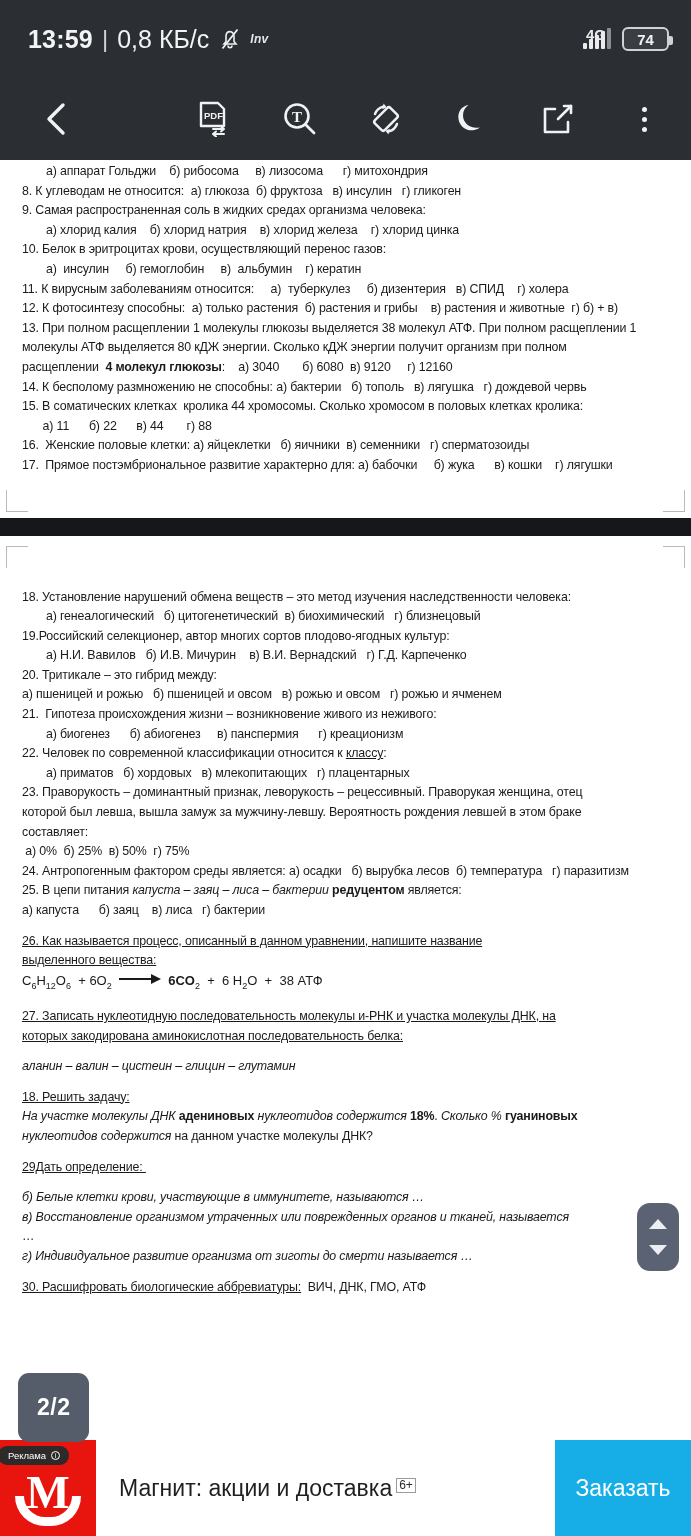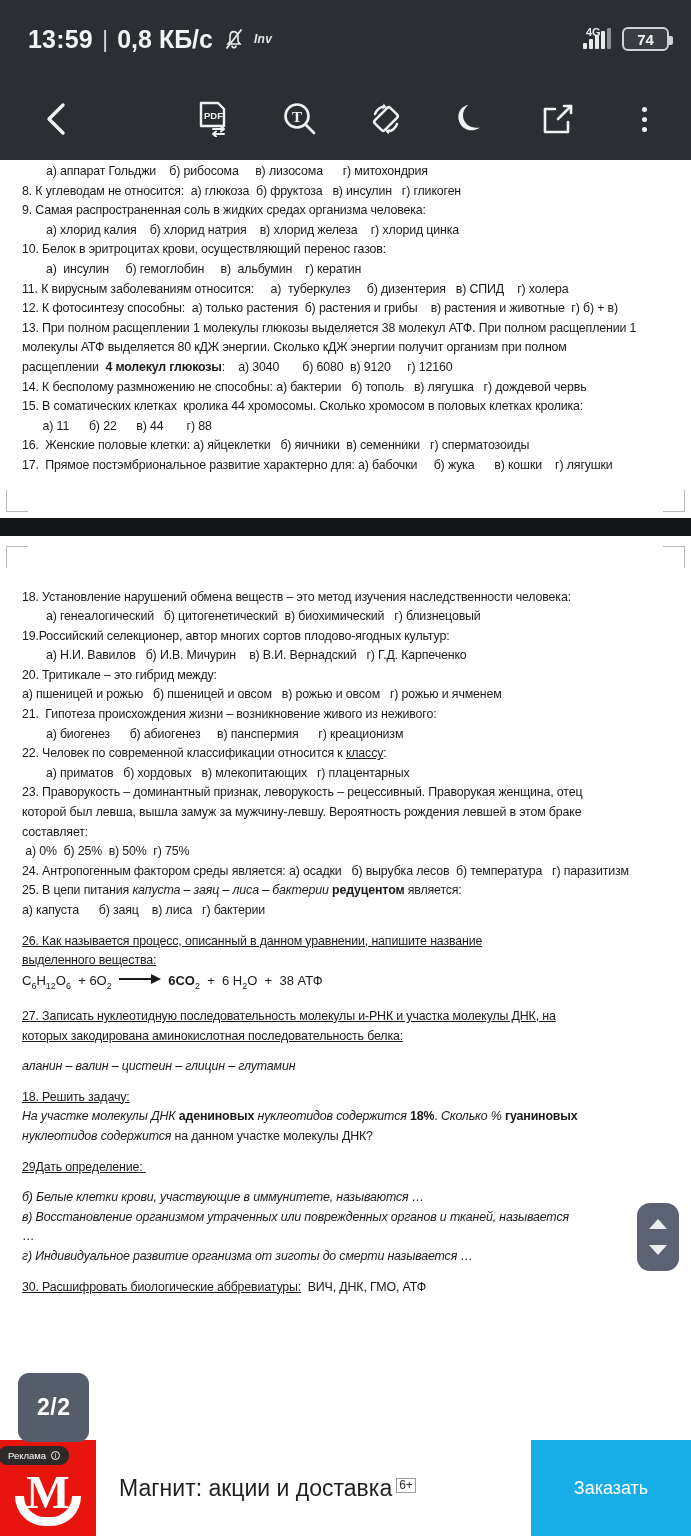--- a/index.html
+++ b/index.html
@@ -12,28 +12,28 @@
   #app { position: relative; width: 691px; height: 1536px; background: #ffffff; }
 
   
   .statusbar {
     height: 78px; background: #2b2e33;
     display: flex; align-items: center; justify-content: space-between;
     padding: 0 22px 0 28px;
   }
   .sb-left { display: flex; align-items: center; gap: 9px; }
   .sb-clock { color: #f2f3f5; font-size: 25px; font-weight: 600; letter-spacing: .2px; }
-  .sb-rate { color: #f2f3f5; font-size: 25px; font-weight: 700; }
+  .sb-rate { color: #f2f3f5; font-size: 25px; font-weight: 400; }
   .sb-sep { color: #cfd2d6; font-size: 24px; font-weight: 400; }
   .sb-inv { color: #e6e8ea; font-size: 12px; font-weight: 700; font-style: italic; letter-spacing: .3px; }
   .mute-icon { width: 22px; height: 24px; position: relative; display:inline-block; margin-left:1px;}
   .mute-icon svg { display:block; }
   .sb-right { display: flex; align-items: center; gap: 11px; }
   .net-wrap { display:flex; align-items:flex-end; position:relative; }
-  .net-4g { position:absolute; top:-3px; left:4px; color:#e9ebed; font-size:11px; font-weight:600; }
+  .net-4g { position:absolute; top:-3px; left:4px; color:#e9ebed; font-size:15px; font-weight:600; }
   .bars { display:flex; align-items:flex-end; gap:2px; height:20px; margin-left:1px; }
   .bars i { width:4px; background:#e9ebed; display:block; border-radius:1px; }
   .bars i:nth-child(1){height:6px;}
   .bars i:nth-child(2){height:10px;}
   .bars i:nth-child(3){height:14px;}
   .bars i:nth-child(4){height:18px;}
   .bars i:nth-child(5){height:21px; background:#8b8f95;}
   .battery {
     border:2px solid #cfd2d6; border-radius:6px; width:47px; height:24px;
     display:flex; align-items:center; justify-content:center; position:relative;
@@ -121,22 +121,22 @@
     position:absolute; left:15px; bottom:10px; width:66px; height:30px;
     border:9px solid #ffffff; border-top:none; border-radius:0 0 34px 34px;
   }
   .ad-body { flex:1 1 auto; display:flex; align-items:center; padding-left:23px; background:#ffffff; }
   .ad-title { font-size:23px; color:#1f1f1f; }
   .ad-age {
     font-size:12px; color:#2b2b2b; border:1px solid #9b9b9b; padding:0px 2px;
     margin-left:4px; vertical-align:7px; line-height:1.15; display:inline-block;
   }
   .ad-cta {
-    width:160px; background:#17aee8; color:#ffffff; display:flex; align-items:center;
-    justify-content:center; font-size:18px; flex:0 0 auto; cursor:pointer;
+    width:136px; background:#17aee8; color:#ffffff; display:flex; align-items:center;
+    justify-content:center; font-size:23px; flex:0 0 auto; cursor:pointer;
   }
 </style>
 </head>
 <body>
 
 <div id="app">
 
   <div class="statusbar">
     <div class="sb-left">
       <span class="sb-clock">13:59</span>

